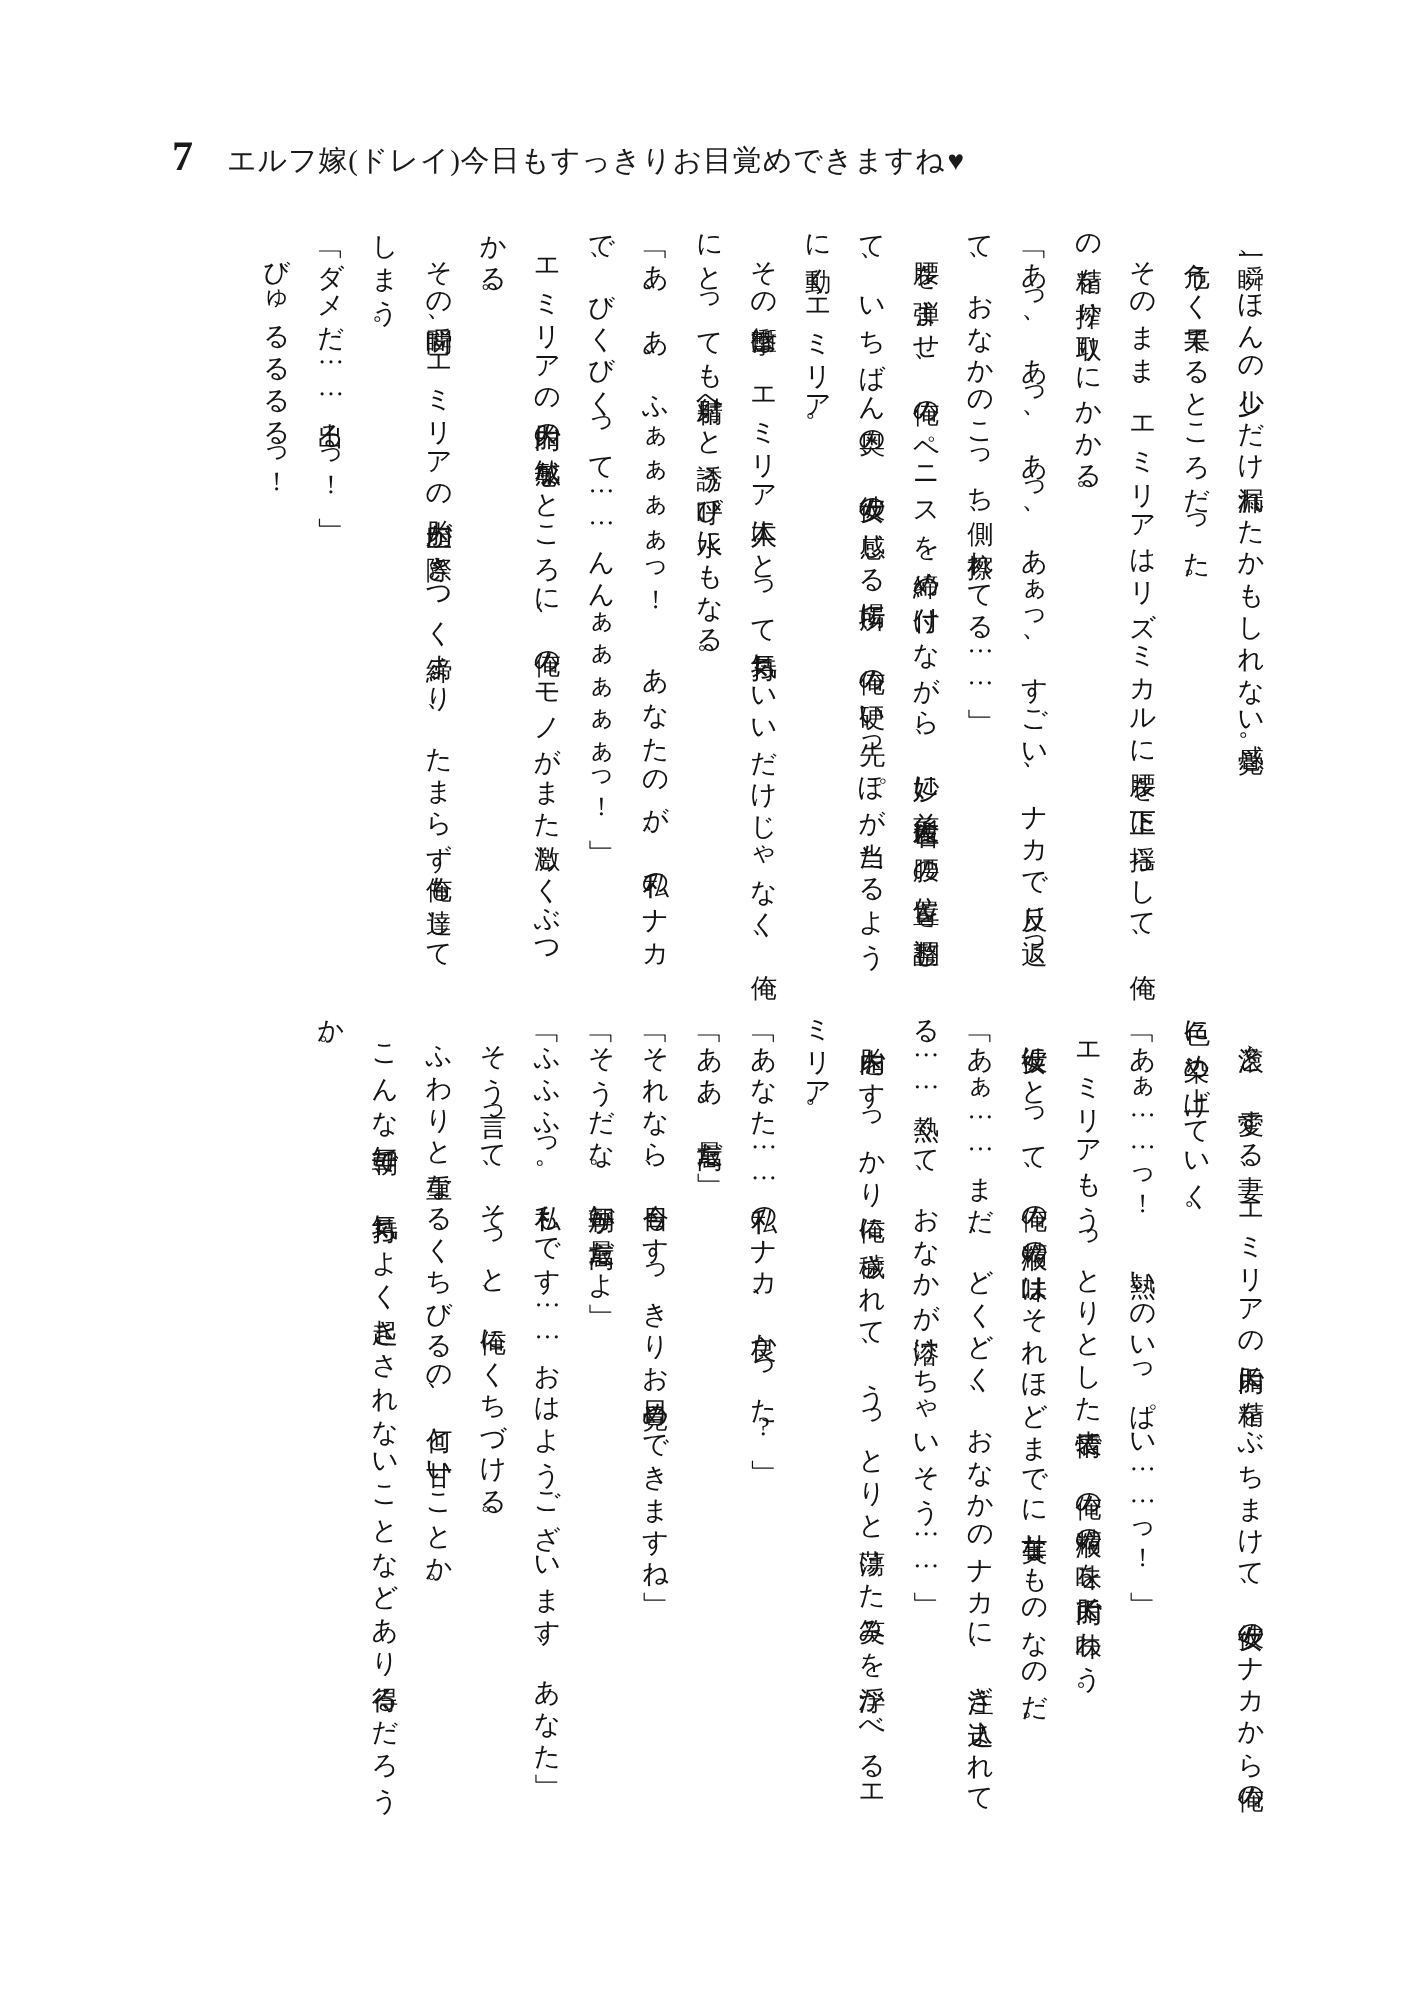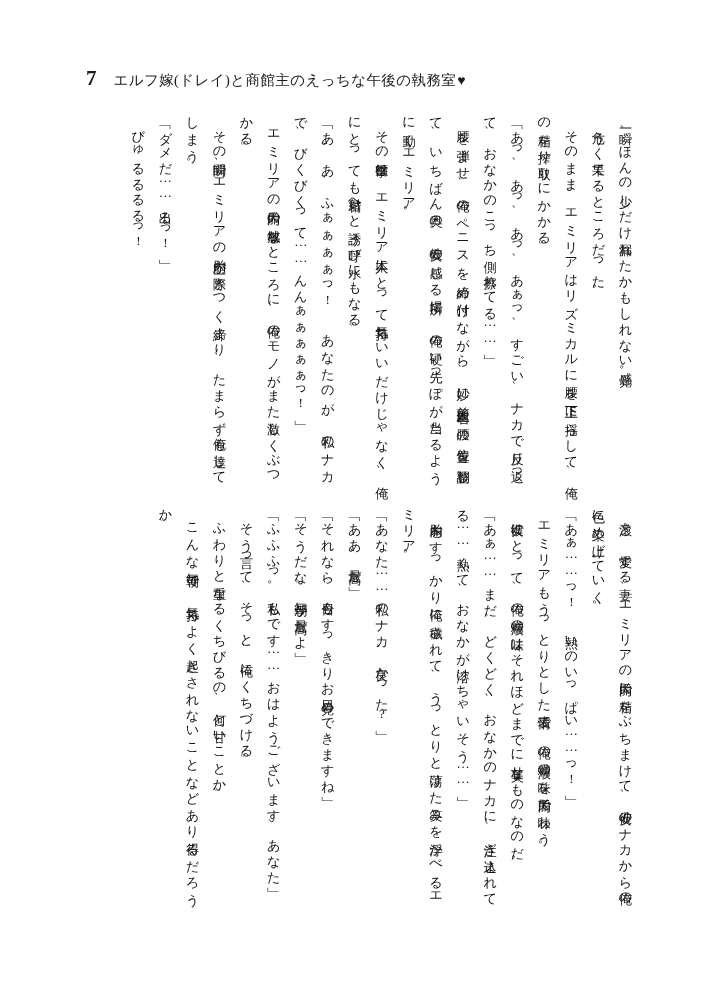--- a/index.html
+++ b/index.html
@@ -91,21 +91,21 @@
     text-indent: 1em;
   }
 </style>
 </head>
 <body>
 
 <div class="page">
 
   <div class="header">
     <span class="chap-num">7</span>
-    <span class="chap-title">エルフ嫁(ドレイ)と商館主のえっちな午後の執務室</span>
+    <span class="chap-title">エルフ嫁(ドレイ)今日もすっきりお目覚めできますね</span>
     <span class="heart">♥</span>
   </div>
 
   <div class="vcol-block" id="body-upper">
       <p class="indent">一瞬、ほんの少しだけ漏れたかもしれない感覚。</p>
       <p class="indent">危うく果てるところだった。</p>
       <p class="indent">そのまま、エミリアはリズミカルに腰を上下に揺らして、俺の精を搾り取りにかかる。</p>
       <p class="indent">「あっ、あっ、あっ、あぁっ、すごい、ナカで反り返って、おなかのこっち側、擦れてる……」</p>
       <p class="indent">腰を弾ませ、俺のペニスを締め付けながら、妙に前後左右に腰の位置を調整して、いちばん奥の、彼女の感じる場所に、俺の硬い先っぽが当たるように動くエミリア。</p>
       <p class="indent">その衝撃は、エミリア本人にとって気持ちいいだけじゃなく、俺にとっても射精へと誘う呼び水にもなる。</p>

